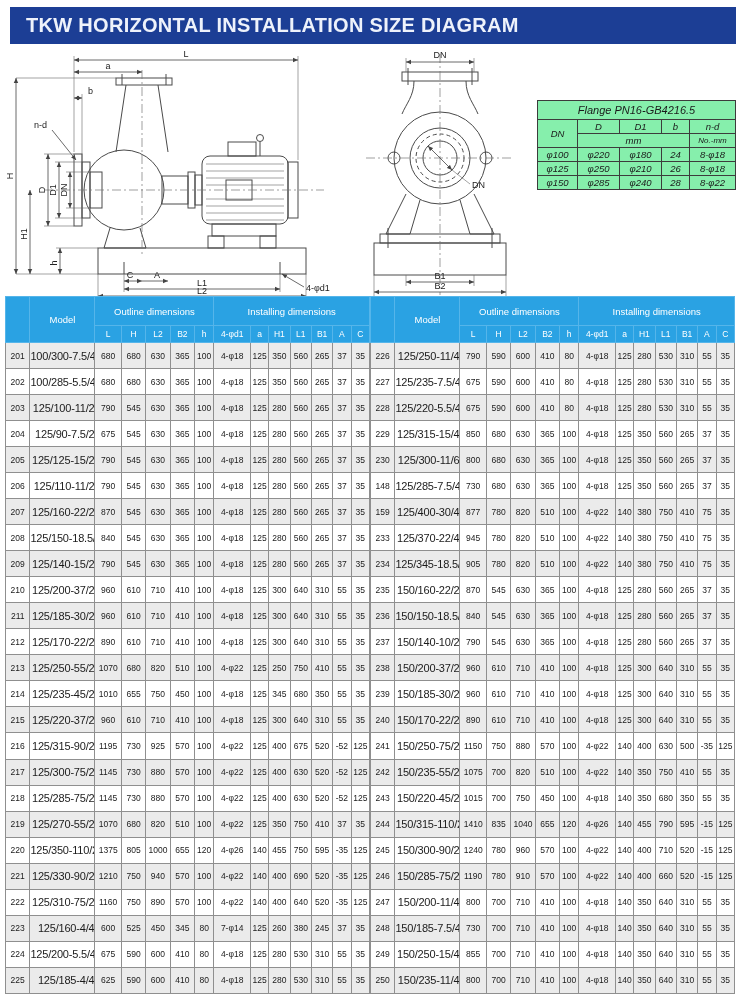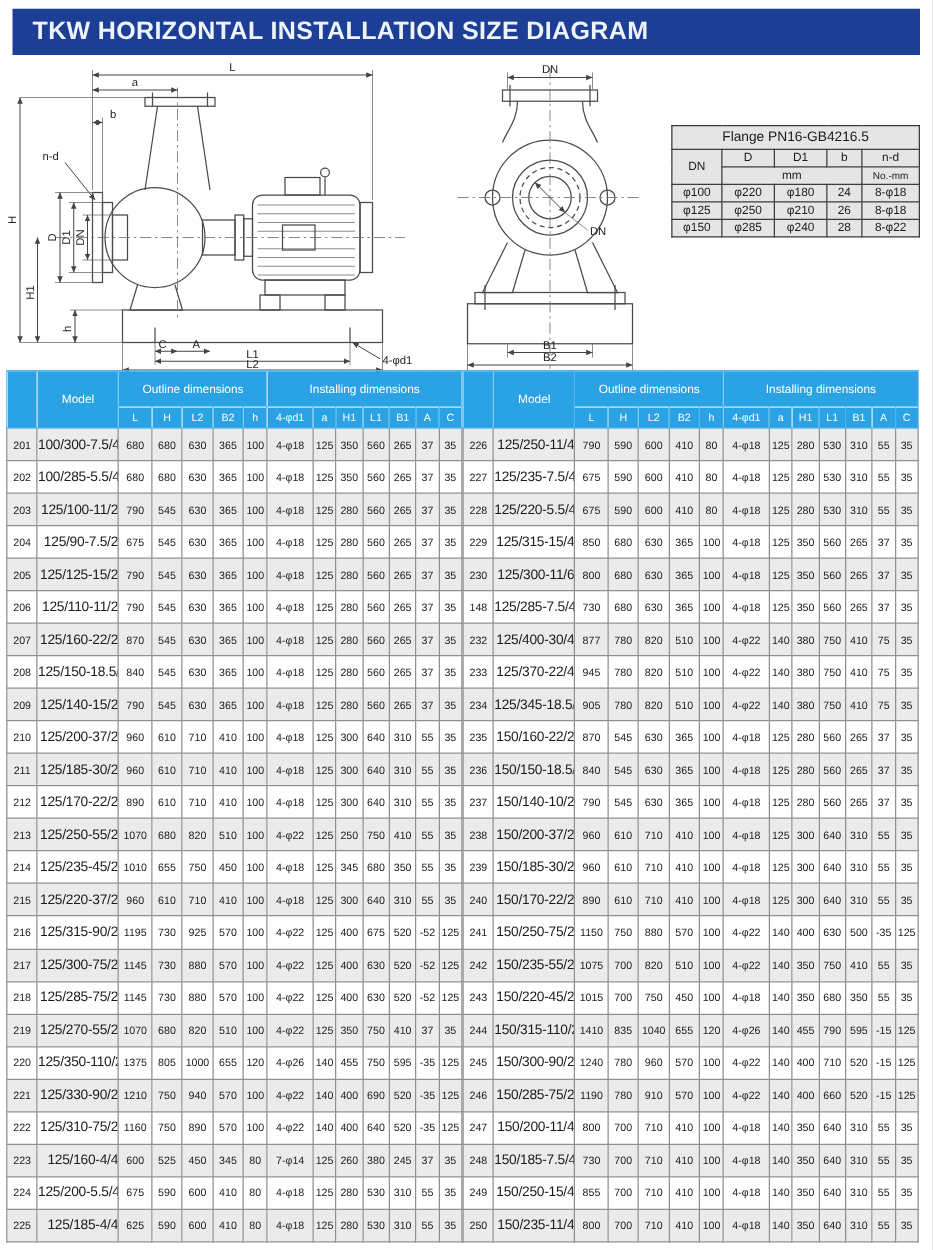--- a/index.html
+++ b/index.html
@@ -17,21 +17,21 @@
   
   .drawing { position:absolute; left:0; top:48px; width:746px; height:250px; }
   .drawing svg text { font:9px "Liberation Sans", sans-serif; fill:#222; }
   .dl { stroke:#444; stroke-width:.8; }
   .ol { stroke:#4a4a4a; stroke-width:1; fill:none; }
   .cl { stroke:#777; stroke-width:.7; fill:none; stroke-dasharray:9 3 2 3; }
   .xl { stroke:#666; stroke-width:.6; }
   
   .flange {
     position:absolute; right:10px; top:52px; border-collapse:collapse;
-    font-size:9.5px; color:#1a1a1a; background:#e5e5e5;
+    font-size:9.5px; color:#1a1a1a; background:#86efac;font-style:italic;
   }
   .flange th, .flange td { border:1px solid #3c3c3c; text-align:center; padding:1px 5px; font-weight:normal; }
   .flange .title { font-size:11px; padding:3px 4px; }
   
   .tables { position:absolute; left:5px; top:296px; width:730px; height:698px; display:flex; }
   .half { width:50%; height:100%; }
   table.dim {
     width:100%; height:100%; border-collapse:collapse; table-layout:fixed;
     font-size:8.5px; color:#1a1a1a; border:1.5px solid #5a5a5a;
   }
@@ -850,21 +850,21 @@
               <td>100</td>
               <td>4-φ18</td>
               <td>125</td>
               <td>350</td>
               <td>560</td>
               <td>265</td>
               <td>37</td>
               <td>35</td>
             </tr>
             <tr>
-              <td>232</td>
+              <td>159</td>
               <td>125/400-30/4</td>
               <td>877</td>
               <td>780</td>
               <td>820</td>
               <td>510</td>
               <td>100</td>
               <td>4-φ22</td>
               <td>140</td>
               <td>380</td>
               <td>750</td>

